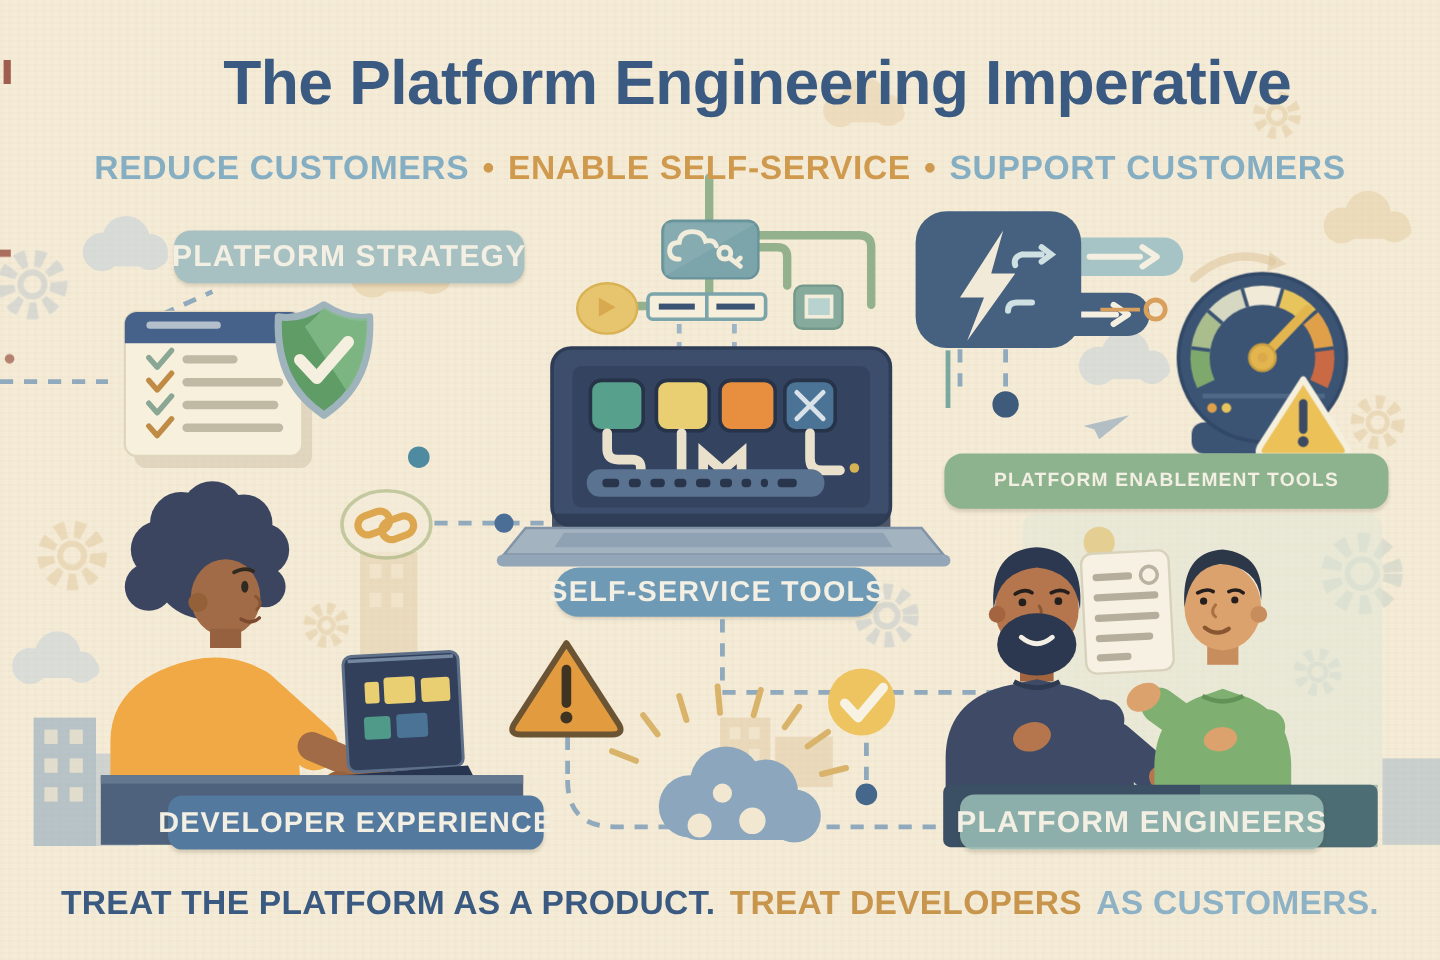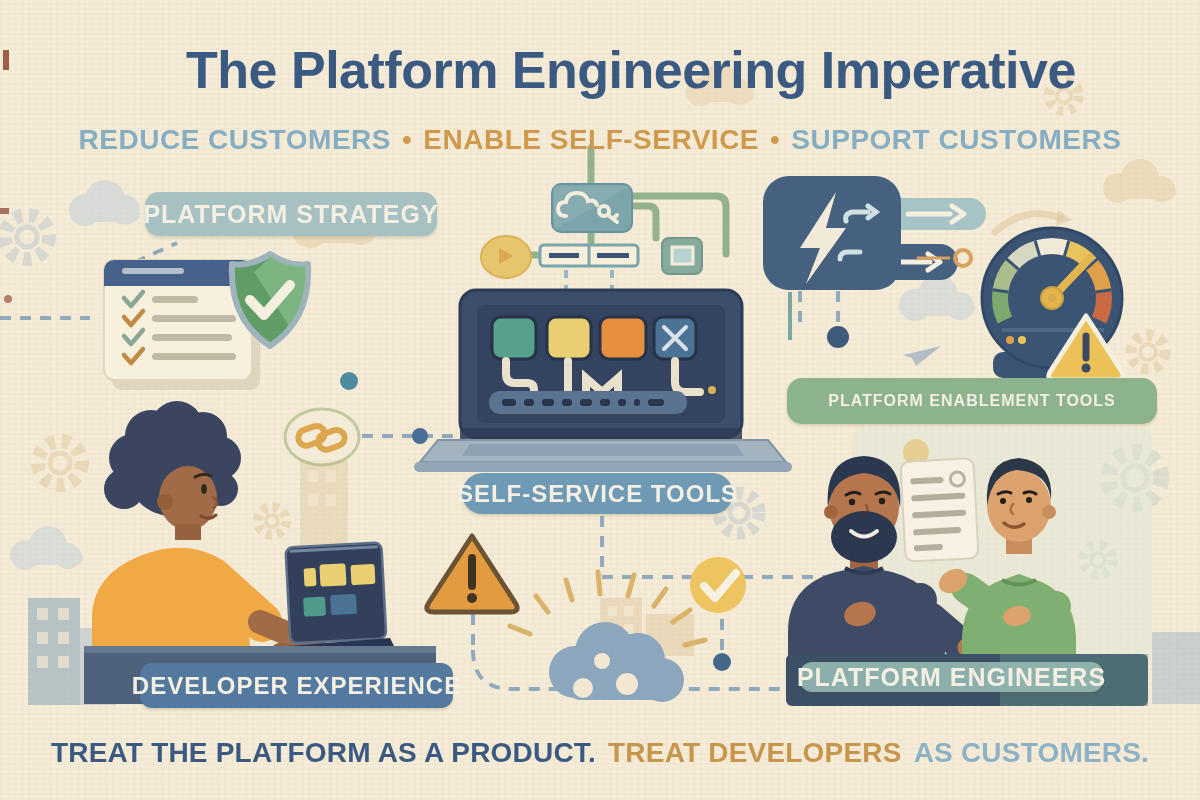--- a/index.html
+++ b/index.html
@@ -25,21 +25,21 @@
   .sub-orange{color:#cf9a4d}
   .chip{
     position:absolute;display:flex;align-items:center;justify-content:center;
     color:#f3efe3;font-weight:bold;letter-spacing:1px;white-space:nowrap;
     box-shadow:0 2px 3px rgba(90,75,50,.18);
   }
   .chip-strategy{left:145px;top:192px;width:292px;height:44px;border-radius:14px;background:#a7c0c1;font-size:25px;}
   .chip-selfservice{left:462px;top:473px;width:271px;height:41px;border-radius:21px;background:#6f9ab6;font-size:24px;}
   .chip-enablement{left:787px;top:378px;width:370px;height:46px;border-radius:15px;background:#8cb28e;font-size:16px;}
   .chip-devexp{left:92px;top:663px;width:313px;height:45px;border-radius:12px;background:#54799f;font-size:24px;margin-left:48px;}
-  .chip-engineers{left:800px;top:662px;width:303px;height:30px;border-radius:12px;background:rgba(151,185,179,.9);font-size:25px;}
+  .chip-engineers{left:800px;top:662px;width:303px;height:46px;border-radius:12px;background:rgba(151,185,179,.9);font-size:25px;}
   .tagline{
     position:absolute;top:737px;left:0;width:100%;text-align:center;
     font-size:28px;font-weight:bold;letter-spacing:0.2px;white-space:nowrap;
   }
   .tagline span{margin:0 6px;}
   .tag-1{color:#3a5a82}.tag-2{color:#c8954d}.tag-3{color:#8db2c6}
 </style>
 </head>
 <body>
 

